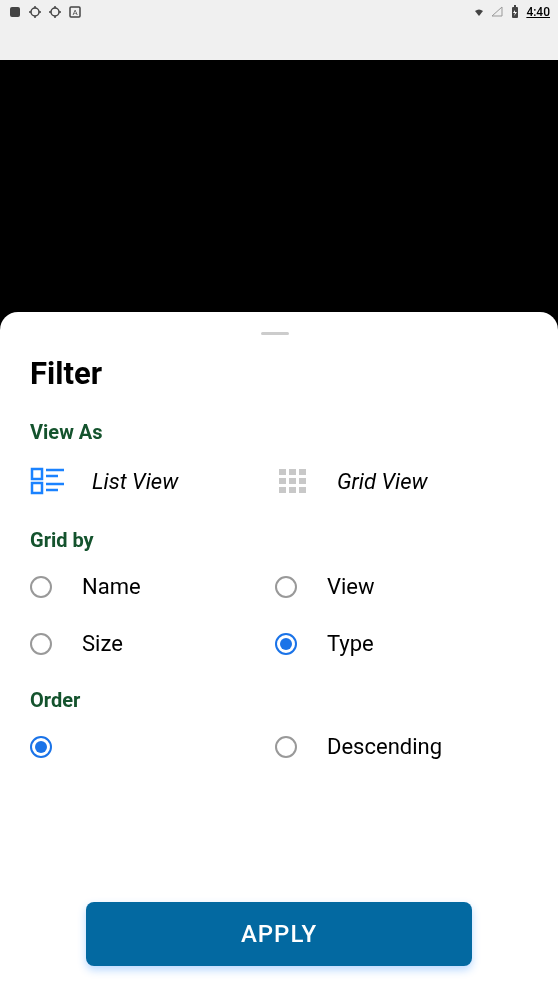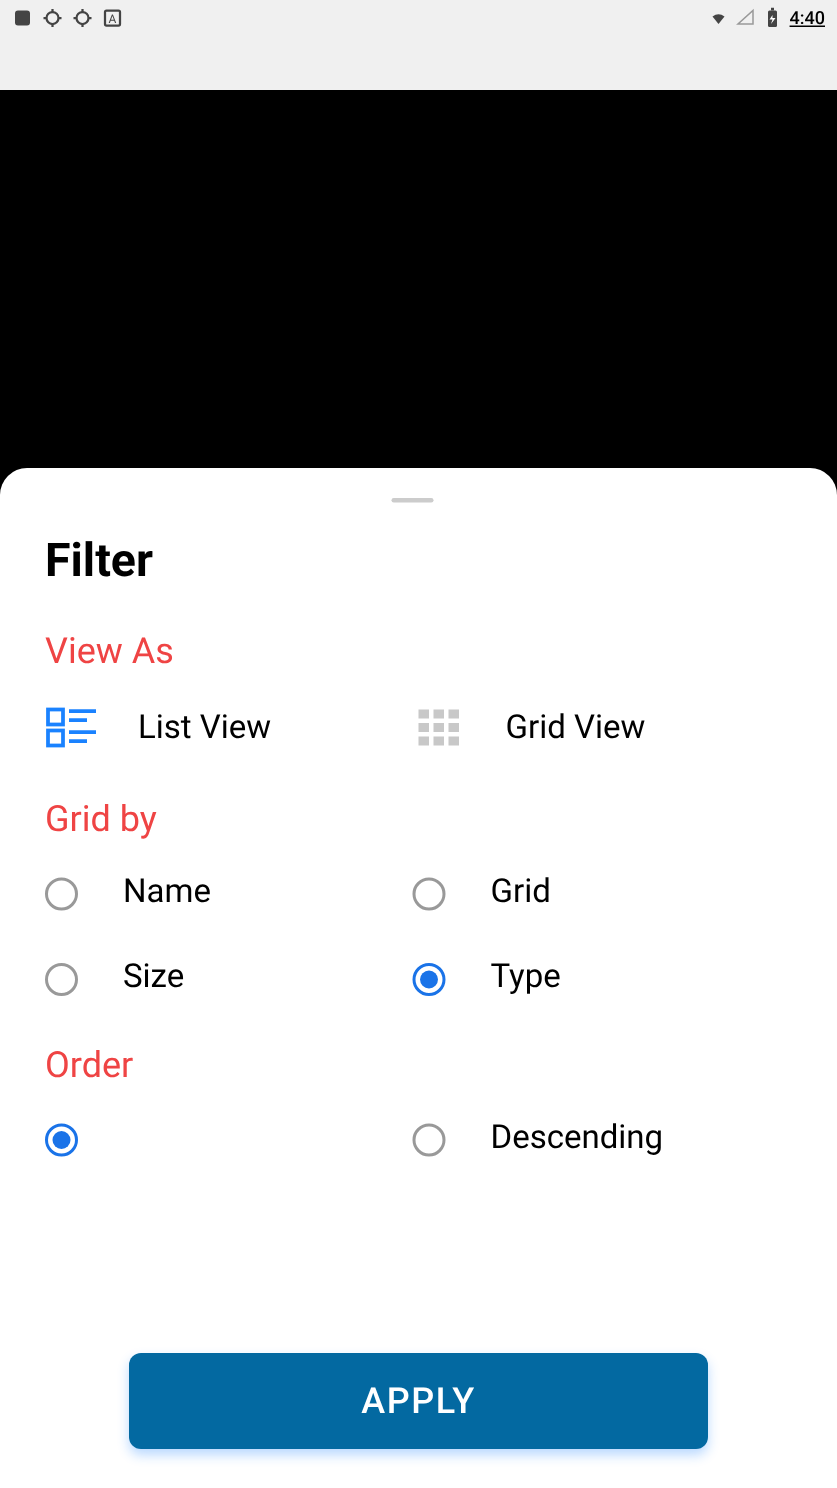--- a/index.html
+++ b/index.html
@@ -68,23 +68,24 @@
       border-radius: 2px;
       margin: 0 auto 20px auto;
     }
     .sheet-title {
       font-size: 31px;
       font-weight: 700;
       color: #000;
       margin-bottom: 28px;
     }
     .section-label {
-      font-size: 24px;
-      color: #ef4444;
+      font-size: 20px;
+      color: #14532d;
       margin-bottom: 22px;
+      font-weight: bold;
     }
     .view-row {
       display: flex;
       gap: 0;
       margin-bottom: 32px;
     }
     .view-option {
       display: flex;
       align-items: center;
       gap: 26px;
@@ -94,30 +95,31 @@
     .view-icon {
       width: 36px;
       height: 30px;
       display: flex;
       align-items: center;
       justify-content: center;
     }
     .view-label {
       font-size: 22px;
       color: #000;
+      font-style: italic;
     }
     .radio-grid {
       display: grid;
       grid-template-columns: 1fr 1fr;
       row-gap: 32px;
       margin-bottom: 32px;
     }
     .radio-option {
       display: flex;
-      align-items: flex-end;
+      align-items: center;
       gap: 30px;
       cursor: pointer;
     }
     .radio-circle {
       width: 22px;
       height: 22px;
       border: 2px solid #999;
       border-radius: 50%;
       display: flex;
       align-items: center;
@@ -252,21 +254,21 @@
   </div>
 
   <div class="section-label">Grid by</div>
   <div class="radio-grid">
     <div class="radio-option">
       <span class="radio-circle"></span>
       <span class="radio-label">Name</span>
     </div>
     <div class="radio-option">
       <span class="radio-circle"></span>
-      <span class="radio-label">Grid</span>
+      <span class="radio-label">View</span>
     </div>
     <div class="radio-option">
       <span class="radio-circle"></span>
       <span class="radio-label">Size</span>
     </div>
     <div class="radio-option">
       <span class="radio-circle selected">
           <span class="radio-dot"></span>
         </span>
       <span class="radio-label">Type</span>

